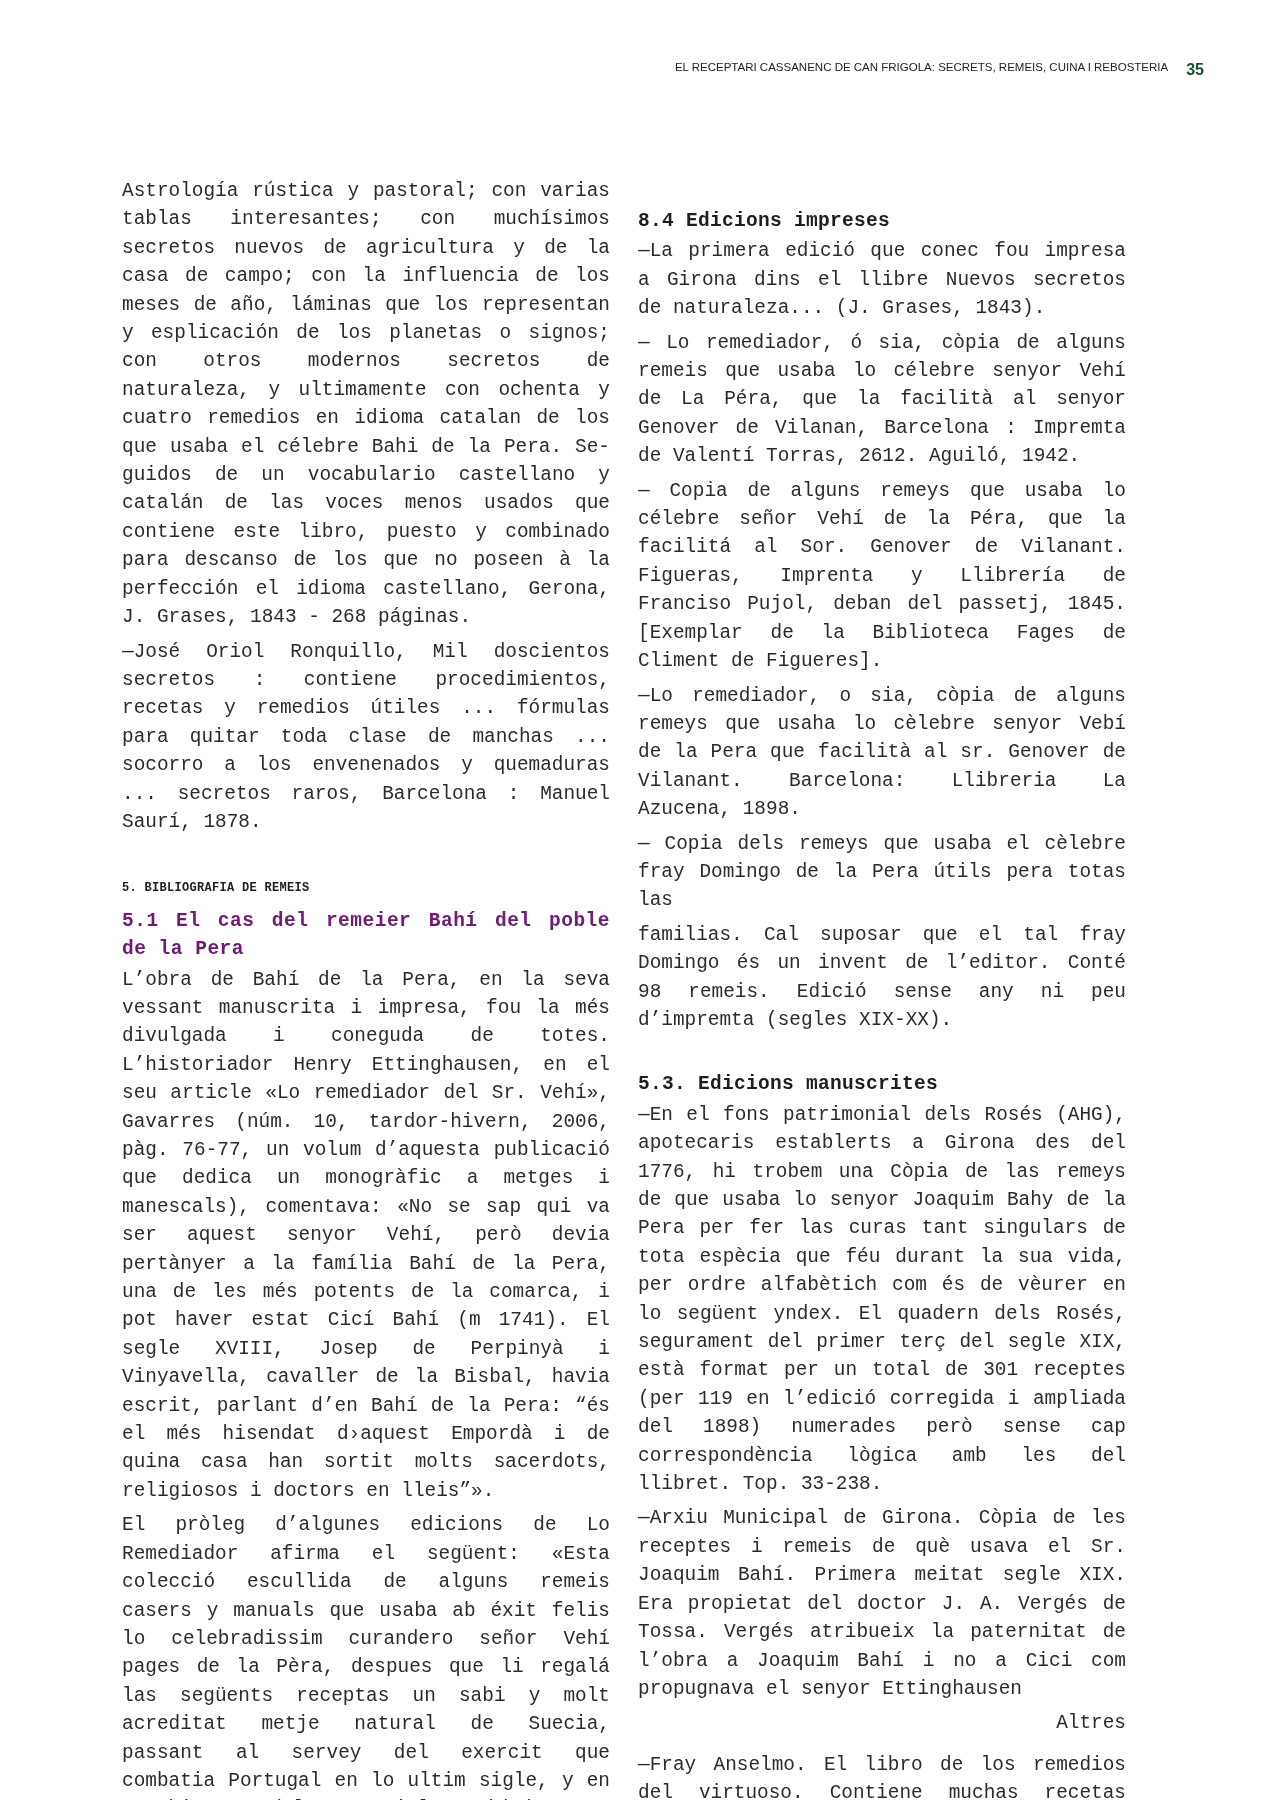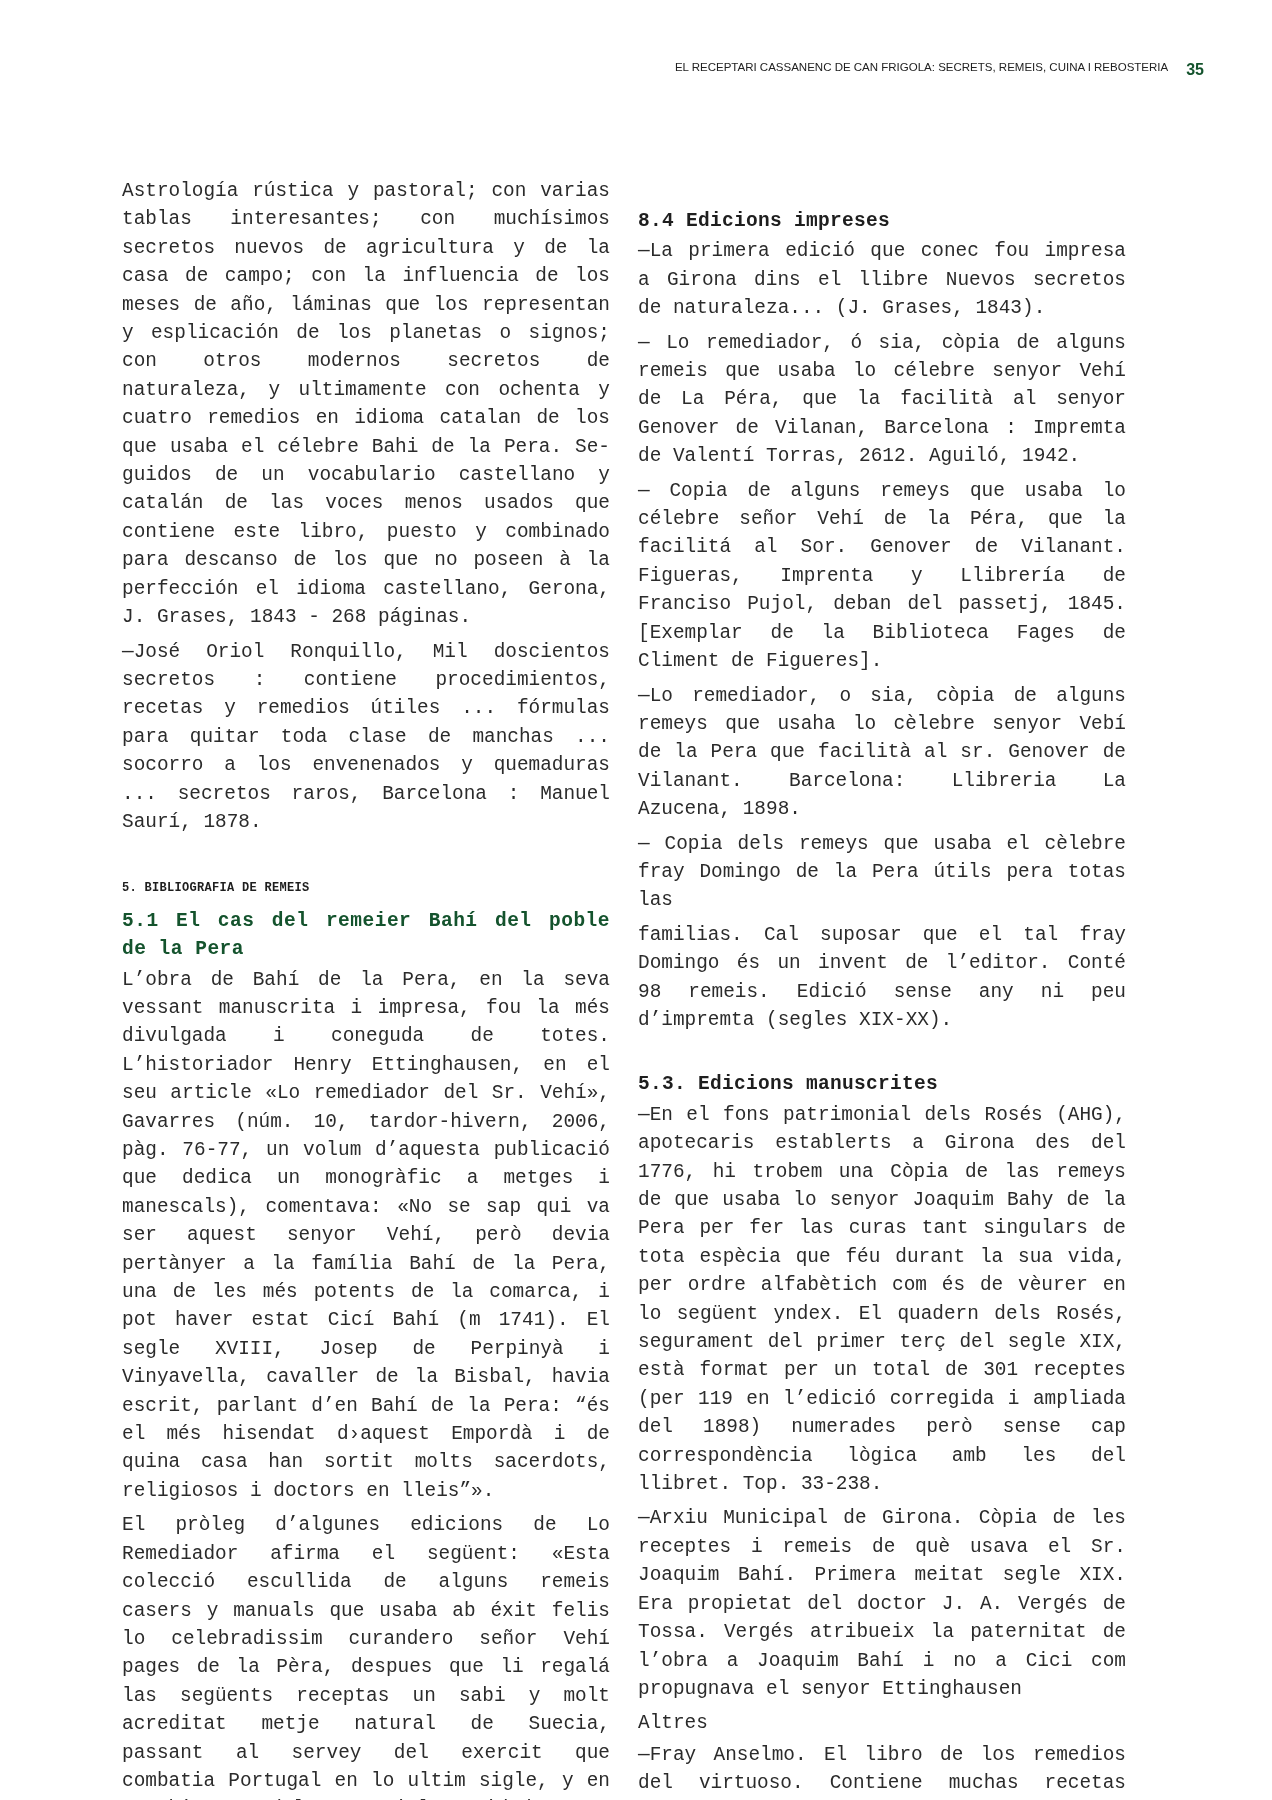--- a/index.html
+++ b/index.html
@@ -14,24 +14,24 @@
   .col {
     position: absolute; top: 177px; width: 488px;
     font-family: Liberation Mono, monospace;
     font-size: 19.4px; line-height: 28.4px; color: #2b2b2b;
   }
   .col-left { left: 122px; }
   .col-right { left: 638px; }
   p { margin: 0 0 6px 0; text-align: justify; hyphens: manual; }
   p.last-left { text-align: justify; text-align-last: justify; }
   .h1 { font-weight: bold; font-size: 12px; margin: 38px 0 4px 0; letter-spacing: 0.3px; color: #1e1e1e; }
-  .h2 { font-weight: bold; font-size: 19.5px; margin: 0 0 2px 0; text-align: justify; text-align-last: left; color: #14532d; letter-spacing: 0.5px; }
+  .h2 { font-weight: bold; font-size: 19.5px; margin: 0 0 2px 0; text-align: justify; text-align-last: left; color: #701a75; letter-spacing: 0.5px; }
   .h2-right { font-weight: bold; font-size: 19.5px; margin: 30px 0 2px 0; color: #1e1e1e; letter-spacing: 0.3px; }
   .h2-right.big-gap { margin-top: 36px; }
-  .no-gap { margin-bottom: 3px; text-align: left; }
+  .no-gap { margin-bottom: 13px; text-align: right; }
 </style>
 </head>
 <body>
 
 <div class="running-header">
   <span class="running-title">EL RECEPTARI CASSANENC DE CAN FRIGOLA: SECRETS, REMEIS, CUINA I REBOSTERIA</span>
   <span class="page-number">35</span>
 </div>
 
 <div class="col col-left">

